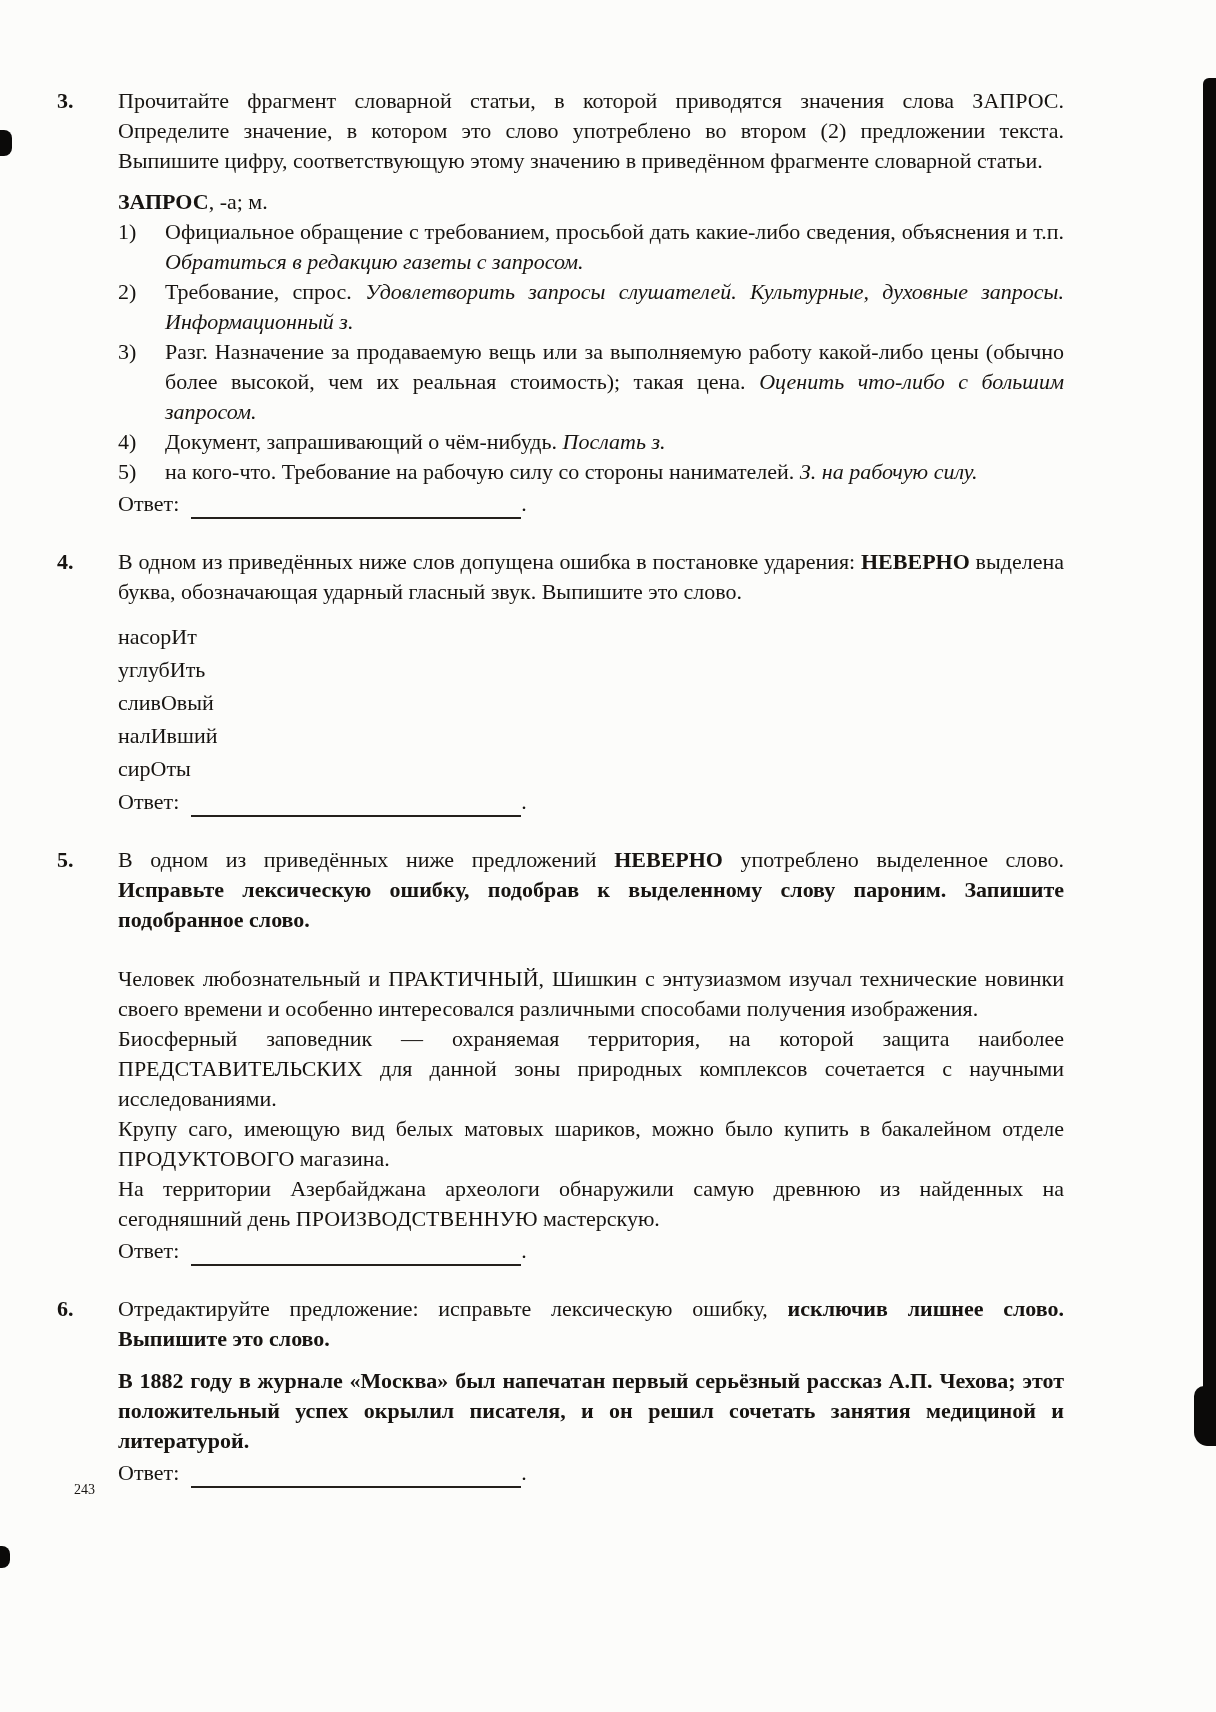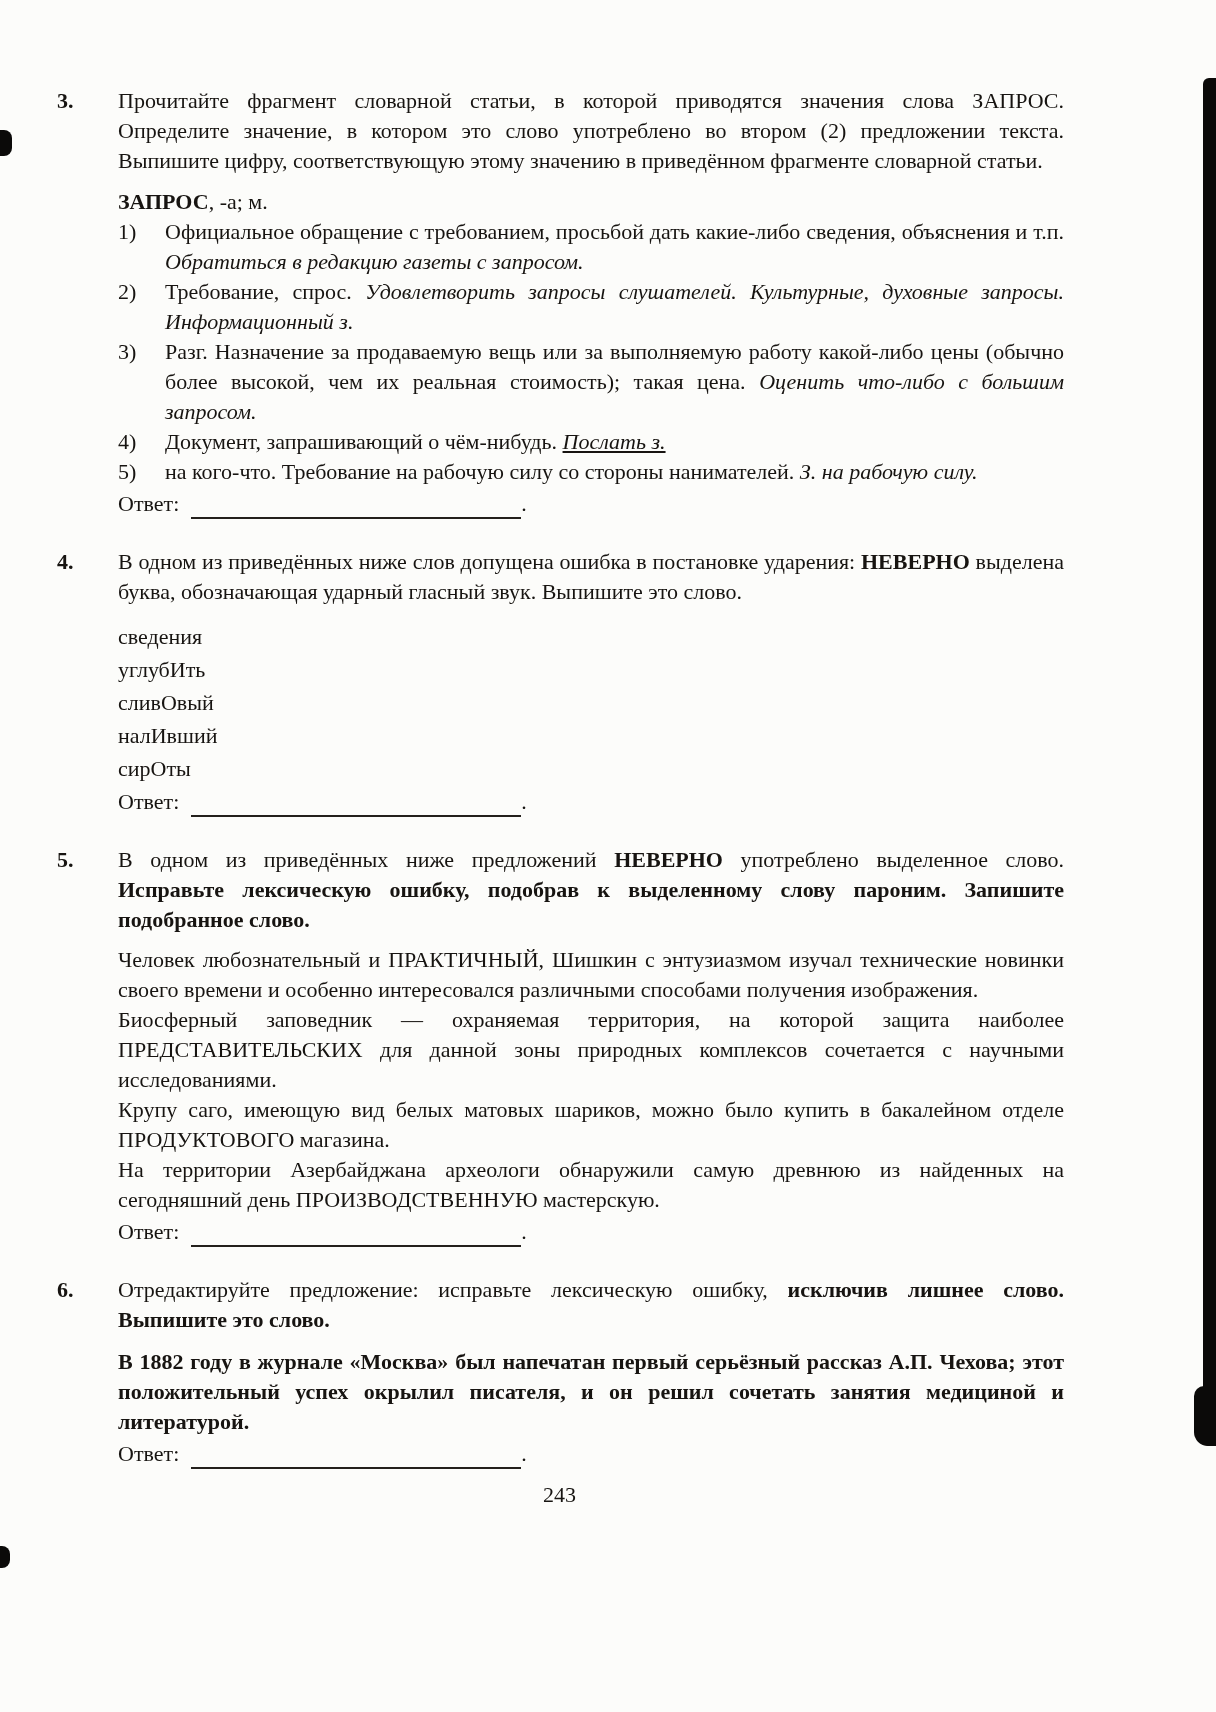--- a/index.html
+++ b/index.html
@@ -34,28 +34,28 @@
   .answer-row { margin-top: 2px; }
   .answer-blank {
     display: inline-block;
     width: 330px;
     height: 22px;
     margin-left: 12px;
     border-bottom: 2px solid #24201c;
     vertical-align: bottom;
   }
   .word-list { line-height: 33px; margin-top: 13px; }
-  .sentences { margin-top: 10px; }
+  .sentences { margin-top: 29px; }
   .intro-gap { margin-top: 12px; }
   .pagenum {
     position: absolute;
-    left: 57px; top: 1482px;
+    left: 74px; top: 1482px;
     width: 1005px;
-    text-align: center;
-    font-size: 22px;
+    text-align: left;
+    font-size: 14px;
   }
   
   .scan-right-bar {
     position: absolute; right: 0; top: 78px;
     width: 13px; height: 1368px;
     background: #0b0a09;
     border-radius: 6px 0 0 6px;
   }
   .scan-right-blob {
     position: absolute; right: 0; top: 1386px;
@@ -93,36 +93,36 @@
       <div class="sense">
         <span class="sense-num">2)</span>
         <div class="sense-text"><span>Требование, спрос. </span><span style="font-style: italic;">Удовлетворить запросы слушателей. Культурные, духовные запросы. Информационный з.</span></div>
       </div>
       <div class="sense">
         <span class="sense-num">3)</span>
         <div class="sense-text"><span>Разг. Назначение за продаваемую вещь или за выполняемую работу какой-либо цены (обычно более высокой, чем их реальная стоимость); такая цена. </span><span style="font-style: italic;">Оценить что-либо с большим запросом.</span></div>
       </div>
       <div class="sense">
         <span class="sense-num">4)</span>
-        <div class="sense-text"><span>Документ, запрашивающий о чём-нибудь. </span><span style="font-style: italic; text-decoration: underline;">Послать з.</span></div>
+        <div class="sense-text"><span>Документ, запрашивающий о чём-нибудь. </span><span style="font-style: italic;">Послать з.</span></div>
       </div>
       <div class="sense">
         <span class="sense-num">5)</span>
         <div class="sense-text"><span>на кого-что. Требование на рабочую силу со стороны нанимателей. </span><span style="font-style: italic;">З. на рабочую силу.</span></div>
       </div>
       <p class="answer-row"><span>Ответ:</span><span class="answer-blank"></span><span>.</span></p>
     </div>
   </section>
 
   <section class="task">
     <div class="task-num">4.</div>
     <div class="task-body">
       <p class="just"><span>В одном из приведённых ниже слов допущена ошибка в постановке ударения: </span><span style="font-weight: bold;">НЕВЕРНО</span><span> выделена буква, обозначающая ударный гласный звук. Выпишите это слово.</span></p>
       <div class="word-list">
-        <div>сведения</div>
+        <div>насорИт</div>
         <div>углубИть</div>
         <div>сливОвый</div>
         <div>налИвший</div>
         <div>сирОты</div>
       </div>
       <p class="answer-row"><span>Ответ:</span><span class="answer-blank"></span><span>.</span></p>
     </div>
   </section>
 
   <section class="task">

